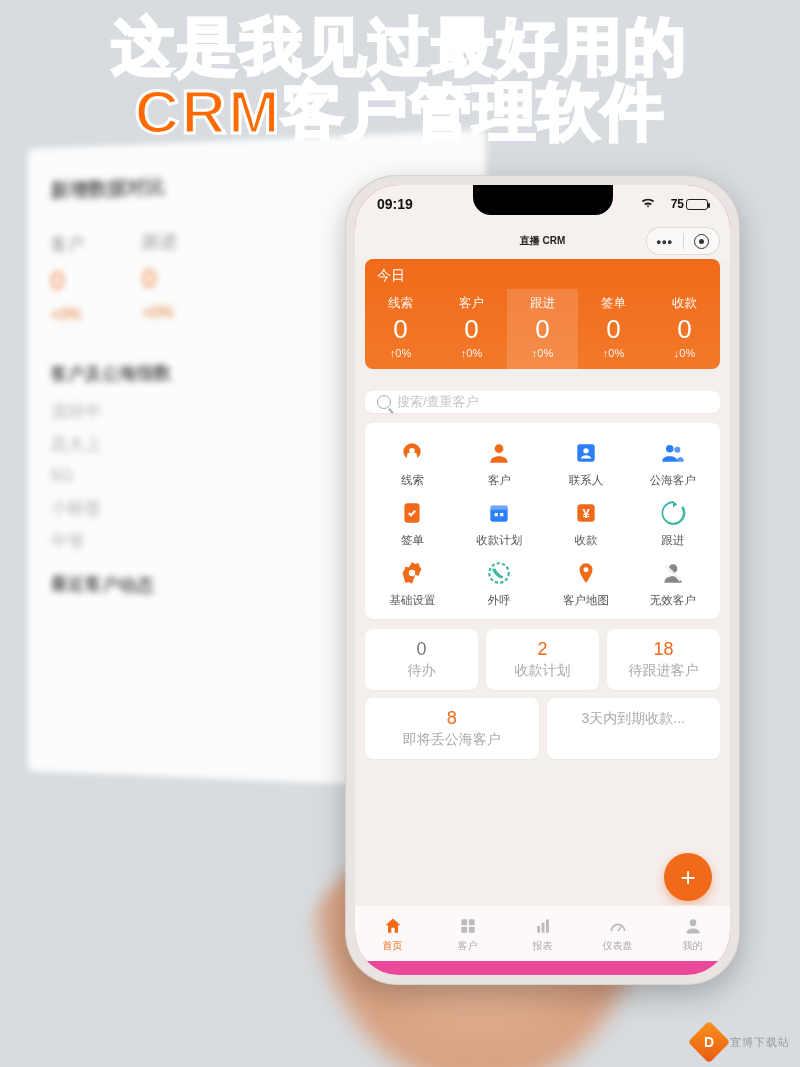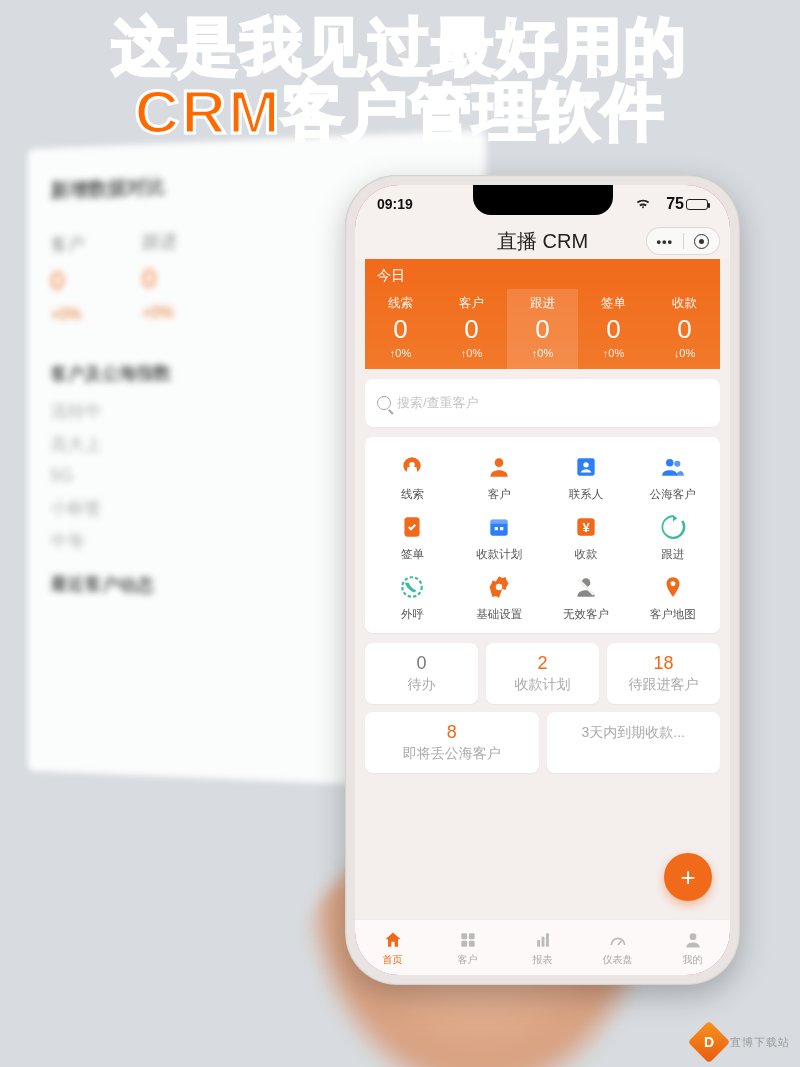--- a/index.html
+++ b/index.html
@@ -21,50 +21,50 @@
 
 .phone { position: absolute; top: 175px; left: 345px; width: 395px; height: 810px; background: #e9e4e1; border-radius: 52px; padding: 10px; box-shadow: 0 10px 30px rgba(0,0,0,.25), inset 0 0 2px rgba(0,0,0,.3); z-index: 10; }
 .phone-inner { width: 100%; height: 100%; background: #ec4899; border-radius: 44px; overflow: hidden; position: relative; }
 .notch { position: absolute; top: 0; left: 50%; transform: translateX(-50%); width: 140px; height: 30px; background: #000; border-radius: 0 0 18px 18px; z-index: 30; }
 
 
 .hand { position:absolute; bottom:-40px; left:300px; width:360px; height:280px; background: radial-gradient(ellipse at 50% 20%, #f0c6a8, #d8a080 60%, transparent 70%); border-radius:50%; filter: blur(8px); z-index:6; }
 
 
 .statusbar { height: 38px; display:flex; align-items:center; justify-content:space-between; padding: 0 22px; font-size: 14px; font-weight:600; color:#111; background:#f6f0ee; }
-.statusbar .right { display:flex; align-items:center; gap:16px; font-size:16px; }
+.statusbar .right { display:flex; align-items:center; gap:16px; font-size:12px; }
 .battery { display:inline-flex; align-items:center; gap:2px; }
 .battery-box { width:22px; height:11px; border:1px solid #222; border-radius:3px; position:relative; }
 .battery-box::after { content:""; position:absolute; right:-3px; top:3px; width:2px; height:5px; background:#222; border-radius:1px; }
 .battery-fill { width:75%; height:100%; background:#222; border-radius:1px; }
 
 
 .titlebar { height: 36px; display:flex; align-items:center; justify-content:center; position:relative; background:#f6f0ee; }
-.titlebar .title { font-size:20px; font-weight:400; color:#222; }
+.titlebar .title { font-size:10px; font-weight:700; color:#222; }
 .capsule { position:absolute; right:10px; top:4px; width:74px; height:28px; border:1px solid rgba(0,0,0,.12); border-radius:14px; display:flex; align-items:center; background:rgba(255,255,255,.6); }
 .capsule .dots { flex:1; text-align:center; font-size:13px; font-weight:800; letter-spacing:1px; color:#333; }
 .capsule .div { width:1px; height:16px; background:rgba(0,0,0,.15); }
 .capsule .target { flex:1; display:flex; align-items:center; justify-content:center; }
 .capsule .target .ring { width:15px; height:15px; border:1.5px solid #333; border-radius:50%; display:flex; align-items:center; justify-content:center;}
 .capsule .target .ring .dot { width:5px; height:5px; background:#333; border-radius:50%;}
 
 .content { height: calc(100% - 38px - 36px - 56px); overflow:hidden; padding: 0 10px; background:#f4eeec; }
 
 
-.statcard { background: linear-gradient(180deg,#f06a1a,#f2792a); border-radius:0; color:#fff; margin-bottom:10px; overflow:hidden; }
+.statcard { background: linear-gradient(180deg,#f06a1a,#f2792a); border-radius:8px; color:#fff; margin-bottom:22px; overflow:hidden; }
 .statcard .today { padding:8px 12px 4px; font-size:14px; }
 .statrow { display:flex; text-align:center; }
 .statcell { flex:1; padding:6px 0 10px; position:relative; }
 .statcell.selected { background:rgba(255,255,255,.15); }
 .statcell .hlabel { font-size:12.5px; opacity:.95; }
 .statcell .hval { font-size:26px; font-weight:300; margin:2px 0; }
 .statcell .hpct { font-size:11px; opacity:.9; }
 
 
-.searchbox { background:#fff; border-radius:8px; height:48px; display:flex; align-items:center; padding:0 12px; gap:6px; margin-bottom:10px; box-shadow: 0 1px 2px rgba(0,0,0,.04);}
+.searchbox { background:#fff; border-radius:8px; height:22px; display:flex; align-items:center; padding:0 12px; gap:6px; margin-bottom:10px; box-shadow: 0 1px 2px rgba(0,0,0,.04);}
 .searchbox .mag { width:14px; height:14px; border:1.6px solid #aaa; border-radius:50%; position:relative; }
 .searchbox .mag::after { content:""; position:absolute; right:-4px; bottom:-4px; width:6px; height:1.6px; background:#aaa; transform:rotate(45deg); }
 .searchbox .ph { color:#c4c4c4; font-size:13px; }
 
 
 .iconcard { background:#fff; border-radius:8px; padding:10px 4px 6px; margin-bottom:10px; box-shadow: 0 1px 2px rgba(0,0,0,.04);}
 .iconrow { display:flex; }
 .iconcell { flex:1; display:flex; flex-direction:column; align-items:center; gap:5px; padding:5px 0; }
 .ic { width:30px; height:30px; border-radius:7px; display:flex; align-items:center; justify-content:center; }
 .iconcell .ilabel { font-size:11.5px; color:#555; }
@@ -74,21 +74,21 @@
 .tile { background:#fff; border-radius:8px; flex:1 1 calc(33.33% - 6px); min-width: calc(33.33% - 6px); text-align:center; padding:10px 4px; box-shadow:0 1px 2px rgba(0,0,0,.04);}
 .tile.half { flex:1 1 calc(50% - 4px); min-width:calc(50% - 4px); }
 .tile .tval { font-size:18px; color:#777; font-weight:500;}
 .tile .tval.orange { color:#f06a1a; }
 .tile .tlabel { font-size:14px; color:#aaa; margin-top:2px; white-space:nowrap; overflow:hidden; text-overflow:ellipsis;}
 
 
 .fab { position:absolute; right:18px; bottom:74px; width:48px; height:48px; border-radius:50%; background:#f06a1a; color:#fff; font-size:26px; display:flex; align-items:center; justify-content:center; box-shadow:0 4px 10px rgba(240,106,26,.4); }
 
 
-.tabbar { position:absolute; bottom:0; left:0; right:0; height:56px; background:#fdf9f8; border-top:1px solid rgba(0,0,0,.05); display:flex; }
+.tabbar { position:absolute; bottom:14px; left:0; right:0; height:56px; background:#fdf9f8; border-top:1px solid rgba(0,0,0,.05); display:flex; }
 .tab { flex:1; display:flex; flex-direction:column; align-items:center; justify-content:center; gap:2px; }
 .tab .ticonslot { width:22px; height:22px; display:flex; align-items:center; justify-content:center; }
 .tab .tlabel { font-size:10px; color:#aaa; }
 .tab.active .tlabel { color:#f06a1a; }
 
 
 .wm { position:absolute; right:10px; bottom:10px; z-index:50; display:flex; align-items:center; gap:6px; }
 .wm .logo { width:30px; height:30px; background:linear-gradient(135deg,#f7931e,#e85a0f); transform:rotate(45deg); border-radius:4px; display:flex; align-items:center; justify-content:center; color:#fff; font-weight:900; font-size:14px;}
 .wm .lgtxt { transform:rotate(-45deg); }
 .wm .txt { font-size:11px; color:#999; letter-spacing:1px; }
@@ -277,53 +277,53 @@
                   <path fill="#3fb9a1" d="M12 1l4 3-4 3V1z"></path>
                 </svg>
               </span>
               <span class="ilabel">跟进</span>
             </div>
           </div>
           <div class="iconrow">
             <div class="iconcell">
               <span class="ic">
                 <svg width="26" height="26" viewBox="0 0 24 24">
+                  <path fill="#f06a1a" d="M12 2l3 1.7 3-1 1 3 1.7 3-1.7 3-1 3-3-1L12 22l-3-1.7-3 1-1-3L3.3 12 5 9l1-3 3 1L12 2z"></path>
+                  <circle cx="12" cy="12" r="3" fill="#fff"></circle>
+                </svg>
+              </span>
+              <span class="ilabel">基础设置</span>
+            </div>
+            <div class="iconcell">
+              <span class="ic">
+                <svg width="26" height="26" viewBox="0 0 24 24">
                   <circle cx="12" cy="12" r="9" fill="none" stroke="#3fb9a1" stroke-width="2" stroke-dasharray="3 2"></circle>
                   <path fill="#3fb9a1" d="M9 8c1 3 4 6 7 7l-1.5 2c-4-1-8-5-9-9L9 8z"></path>
                 </svg>
               </span>
               <span class="ilabel">外呼</span>
             </div>
             <div class="iconcell">
               <span class="ic">
                 <svg width="26" height="26" viewBox="0 0 24 24">
-                  <path fill="#f06a1a" d="M12 2l3 1.7 3-1 1 3 1.7 3-1.7 3-1 3-3-1L12 22l-3-1.7-3 1-1-3L3.3 12 5 9l1-3 3 1L12 2z"></path>
-                  <circle cx="12" cy="12" r="3" fill="#fff"></circle>
-                </svg>
-              </span>
-              <span class="ilabel">基础设置</span>
+                  <path fill="#f06a1a" d="M12 3c-3.3 0-6 2.7-6 6 0 4.5 6 12 6 12s6-7.5 6-12c0-3.3-2.7-6-6-6z"></path>
+                  <circle cx="12" cy="9" r="2.3" fill="#fff"></circle>
+                </svg>
+              </span>
+              <span class="ilabel">客户地图</span>
             </div>
             <div class="iconcell">
               <span class="ic">
                 <svg width="26" height="26" viewBox="0 0 24 24">
                   <circle cx="12" cy="8" r="4" fill="#888"></circle>
                   <path fill="#888" d="M4 21c0-4 3.5-6 8-6s8 2 8 6H4z"></path>
                   <path stroke="#f6f0ee" stroke-width="2.4" d="M5 5l14 14"></path>
                 </svg>
               </span>
               <span class="ilabel">无效客户</span>
-            </div>
-            <div class="iconcell">
-              <span class="ic">
-                <svg width="26" height="26" viewBox="0 0 24 24">
-                  <path fill="#f06a1a" d="M12 3c-3.3 0-6 2.7-6 6 0 4.5 6 12 6 12s6-7.5 6-12c0-3.3-2.7-6-6-6z"></path>
-                  <circle cx="12" cy="9" r="2.3" fill="#fff"></circle>
-                </svg>
-              </span>
-              <span class="ilabel">客户地图</span>
             </div>
           </div>
         </div>
 
       <div class="tiles" id="tiles">
           <div class="tile">
             <div class="tval">0</div>
             <div class="tlabel">待办</div>
           </div>
           <div class="tile">

